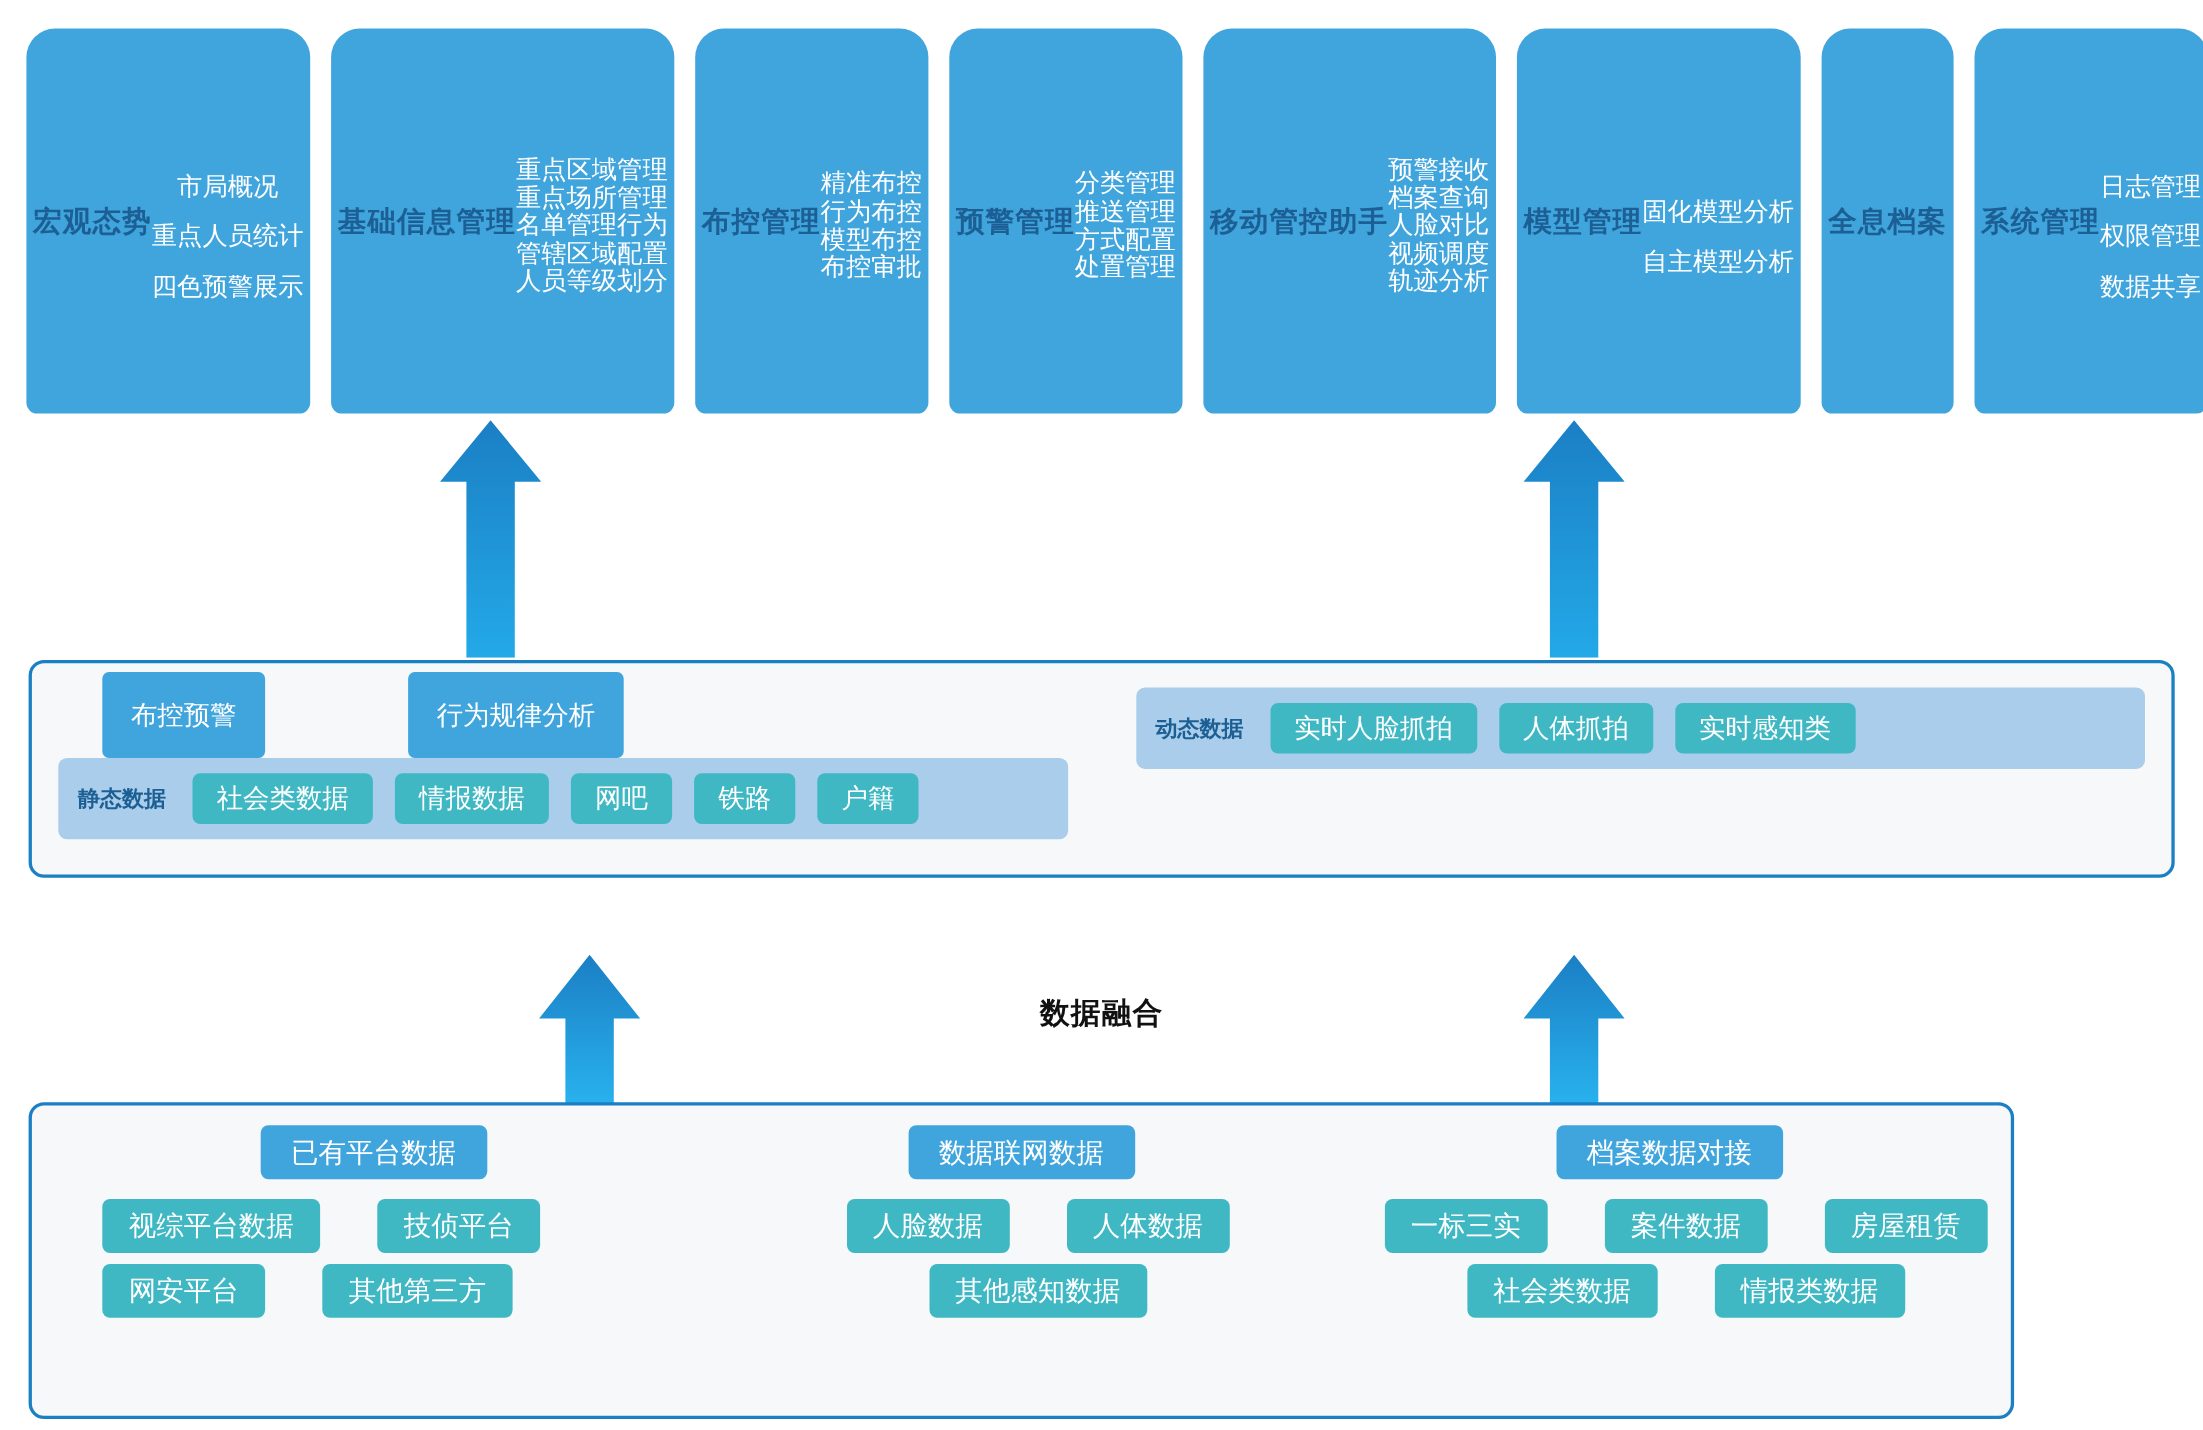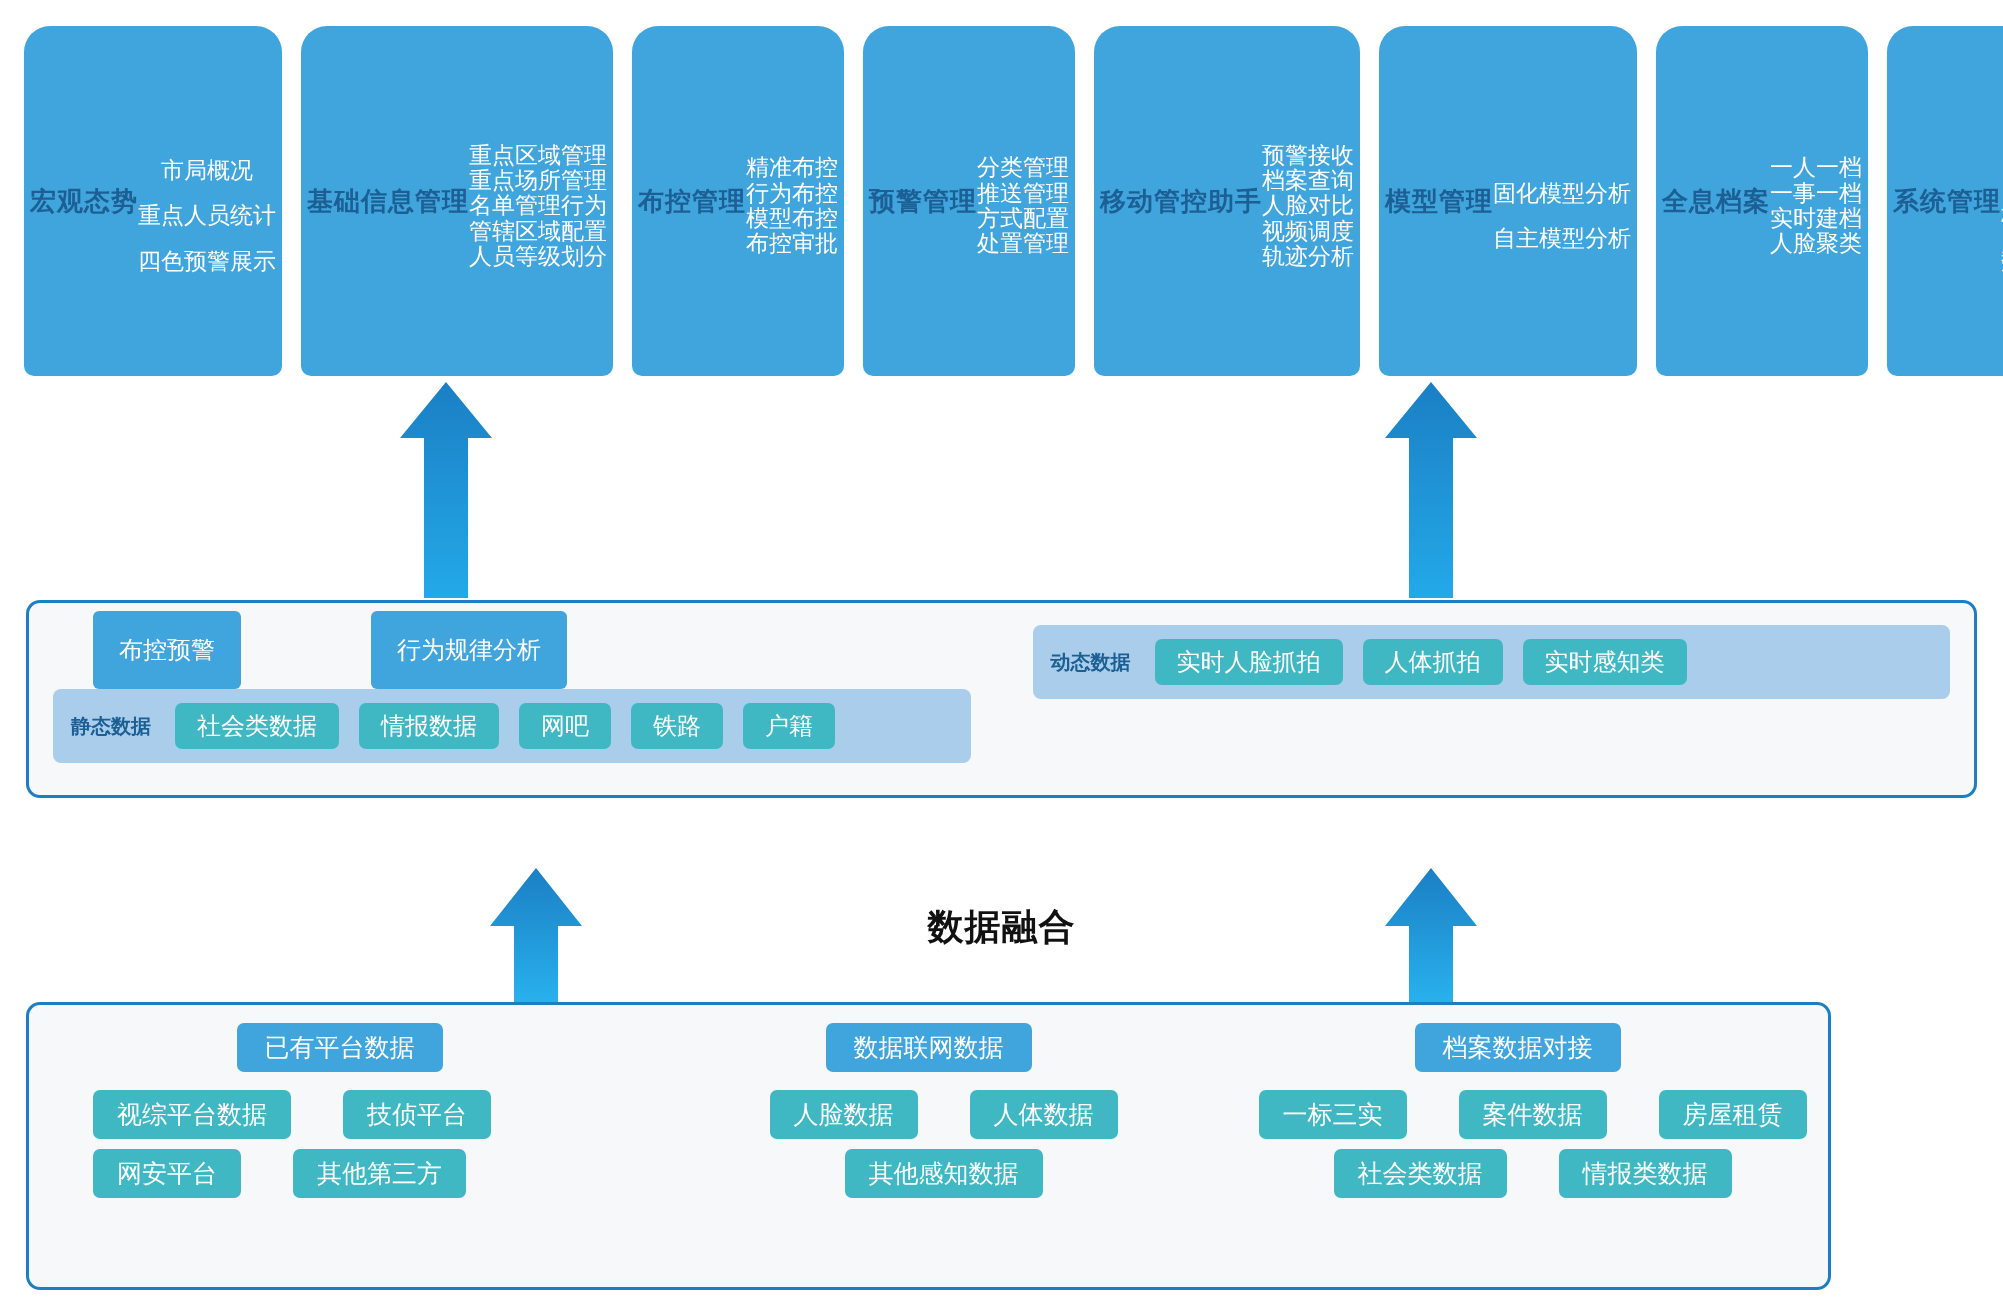--- a/index.html
+++ b/index.html
@@ -122,21 +122,21 @@
     padding-right: 4px;
   }
 
   
   .fusion-caption {
     position: absolute;
     left: 0; top: 903px;
     width: 2003px;
     text-align: center;
     color: #111111;
-    font-size: 36px;
+    font-size: 27px;
     font-weight: bold;
     letter-spacing: 1px;
   }
 
   
   .sources-panel {
     position: absolute;
     left: 26px; top: 1002px;
     width: 1805px; height: 288px;
     border: 3px solid #1b7fc4;
@@ -236,26 +236,20 @@
       </div>
       <div class="module-card">
         <div class="module-title">模型管理</div>
         <div class="module-items">
           <div class="module-item">固化模型分析</div>
           <div class="module-item">自主模型分析</div>
         </div>
       </div>
       <div class="module-card">
         <div class="module-title">全息档案</div>
-        <div class="module-items spread">
-          <div class="module-item">一人一档</div>
-          <div class="module-item">一事一档</div>
-          <div class="module-item">实时建档</div>
-          <div class="module-item">人脸聚类</div>
-        </div>
       </div>
       <div class="module-card">
         <div class="module-title">系统管理</div>
         <div class="module-items">
           <div class="module-item">日志管理</div>
           <div class="module-item">权限管理</div>
           <div class="module-item">数据共享</div>
         </div>
       </div>
     </div>

